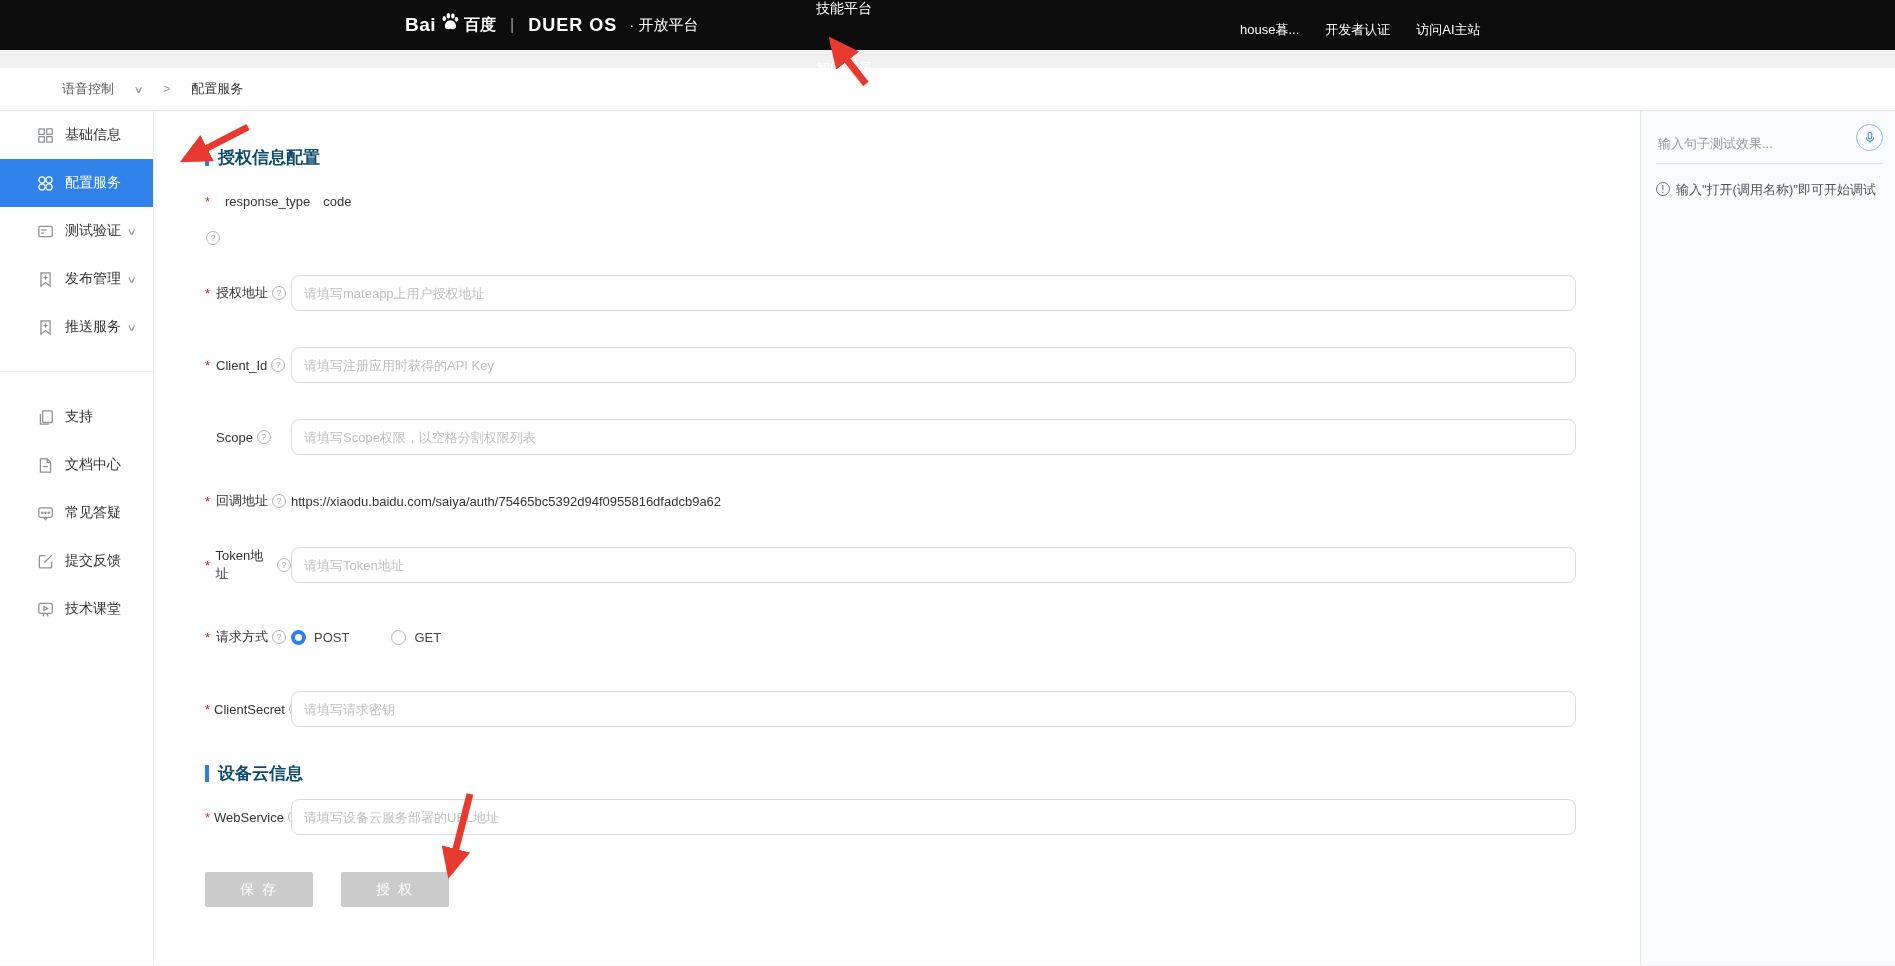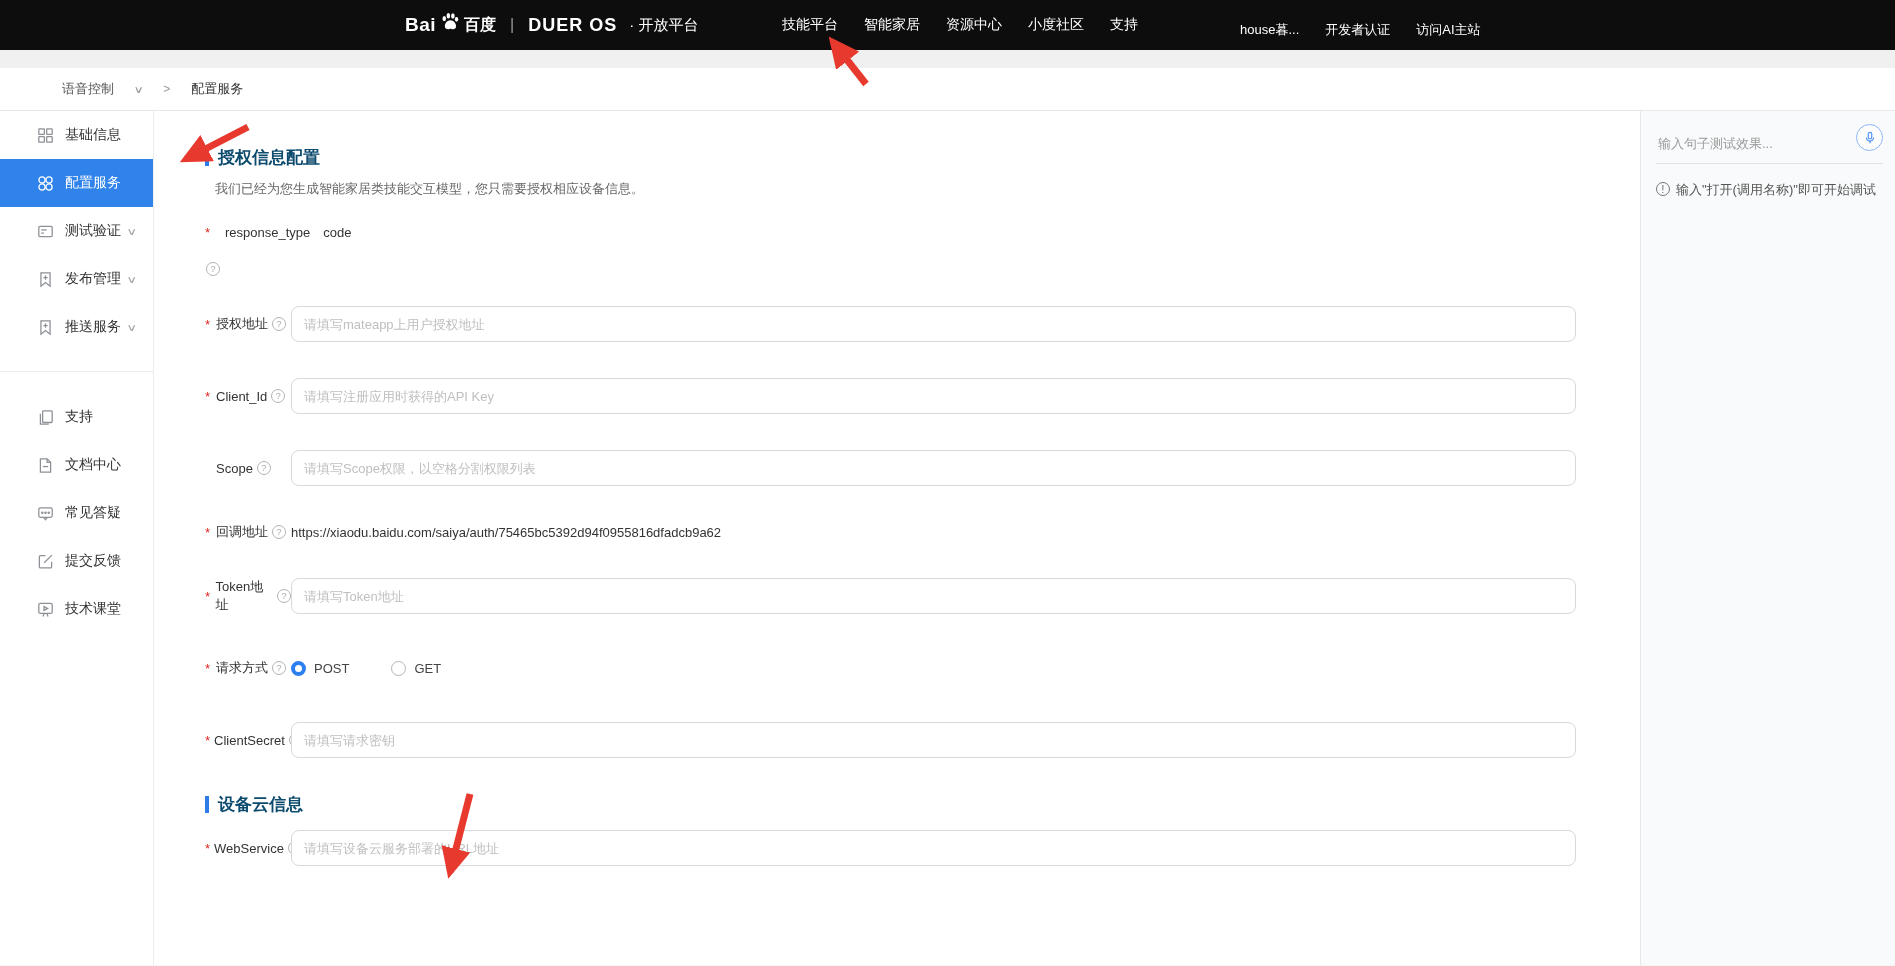--- a/index.html
+++ b/index.html
@@ -15,21 +15,21 @@
     position: relative; height: 50px; background: #0d0d0d; color: #fff;
     width: 100%;
   }
   .logo { position: absolute; left: 405px; top: 0; height: 50px; display: flex; align-items: center; gap: 6px; }
   .logo-bai { font-size: 19px; font-weight: bold; letter-spacing: 0.5px; }
   .paw { width: 20px; height: 18px; margin: -8px -2px 0 -2px; }
   .logo-du { font-size: 16px; font-weight: bold; }
   .logo-sep { color: #9a9a9a; font-size: 16px; margin: 0 8px; font-weight: 100; }
   .brand { font-size: 18px; font-weight: bold; letter-spacing: 1px; }
   .brand-suffix { font-size: 15px; margin-left: 6px; font-weight: normal; }
-  .top-nav { position: absolute; left: 782px; top: 0; height: 50px; display: flex; align-items: center; gap: 26px; }
+  .top-nav { position: absolute; left: 816px; top: 0; height: 50px; display: flex; align-items: center; gap: 42px; flex-direction: column; }
   .top-nav .nav-item { font-size: 14px; cursor: pointer; white-space: nowrap; }
   .user-nav { position: absolute; left: 1240px; top: 0; height: 60px; display: flex; align-items: center; gap: 26px; }
   .user-nav .nav-item { font-size: 13px; cursor: pointer; white-space: nowrap; }
   
   .gap-strip { height: 18px; background: #f0f0f0; }
   .breadcrumb-bar {
     height: 43px; background: #fff; border-bottom: 1px solid #e8e8e8;
     display: flex; align-items: center; padding-left: 62px; gap: 21px; font-size: 13px;
   }
   .crumb-root { color: #555; cursor: pointer; }
@@ -239,21 +239,20 @@
       </svg>
       <span>技术课堂</span>
     </div>
   </div>
 
   <div class="main">
     <div class="section-title">
       <span class="bar"></span>
       <h2>授权信息配置</h2>
     </div>
-    <div class="section-desc">我们已经为您生成智能家居类技能交互模型，您只需要授权相应设备信息。</div>
 
     <div class="resp-row">
       <span class="req">*</span>
       <span>response_type</span>
       <span class="static-value">code</span>
     </div>
     <div class="help-solo">
       <span class="help">?</span>
     </div>
 
@@ -336,20 +335,24 @@
 
     <div class="form-row" style="margin-top:16px;">
       <div class="label-col">
         <span class="req">*</span>
         <span>WebService</span>
         <span class="help">?</span>
       </div>
       <input class="text-input" type="text" placeholder="请填写设备云服务部署的URL地址" style="">
     </div>
 
+    <div class="btn-row">
+      <button class="btn">保 存</button>
+      <button class="btn">授 权</button>
+    </div>
   </div>
 
   <div class="right-panel">
     <div class="test-row">
       <input class="test-input" type="text" placeholder="输入句子测试效果..." style="">
       <span class="mic-btn">
         <svg viewBox="0 0 16 16" fill="none" stroke="#4a90f5" stroke-width="1.3">
           <rect x="6" y="1.5" width="4" height="7.5" rx="2"></rect>
           <path d="M4 7.5 a4 4 0 0 0 8 0"></path>
           <line x1="8" y1="11.5" x2="8" y2="14"></line>

